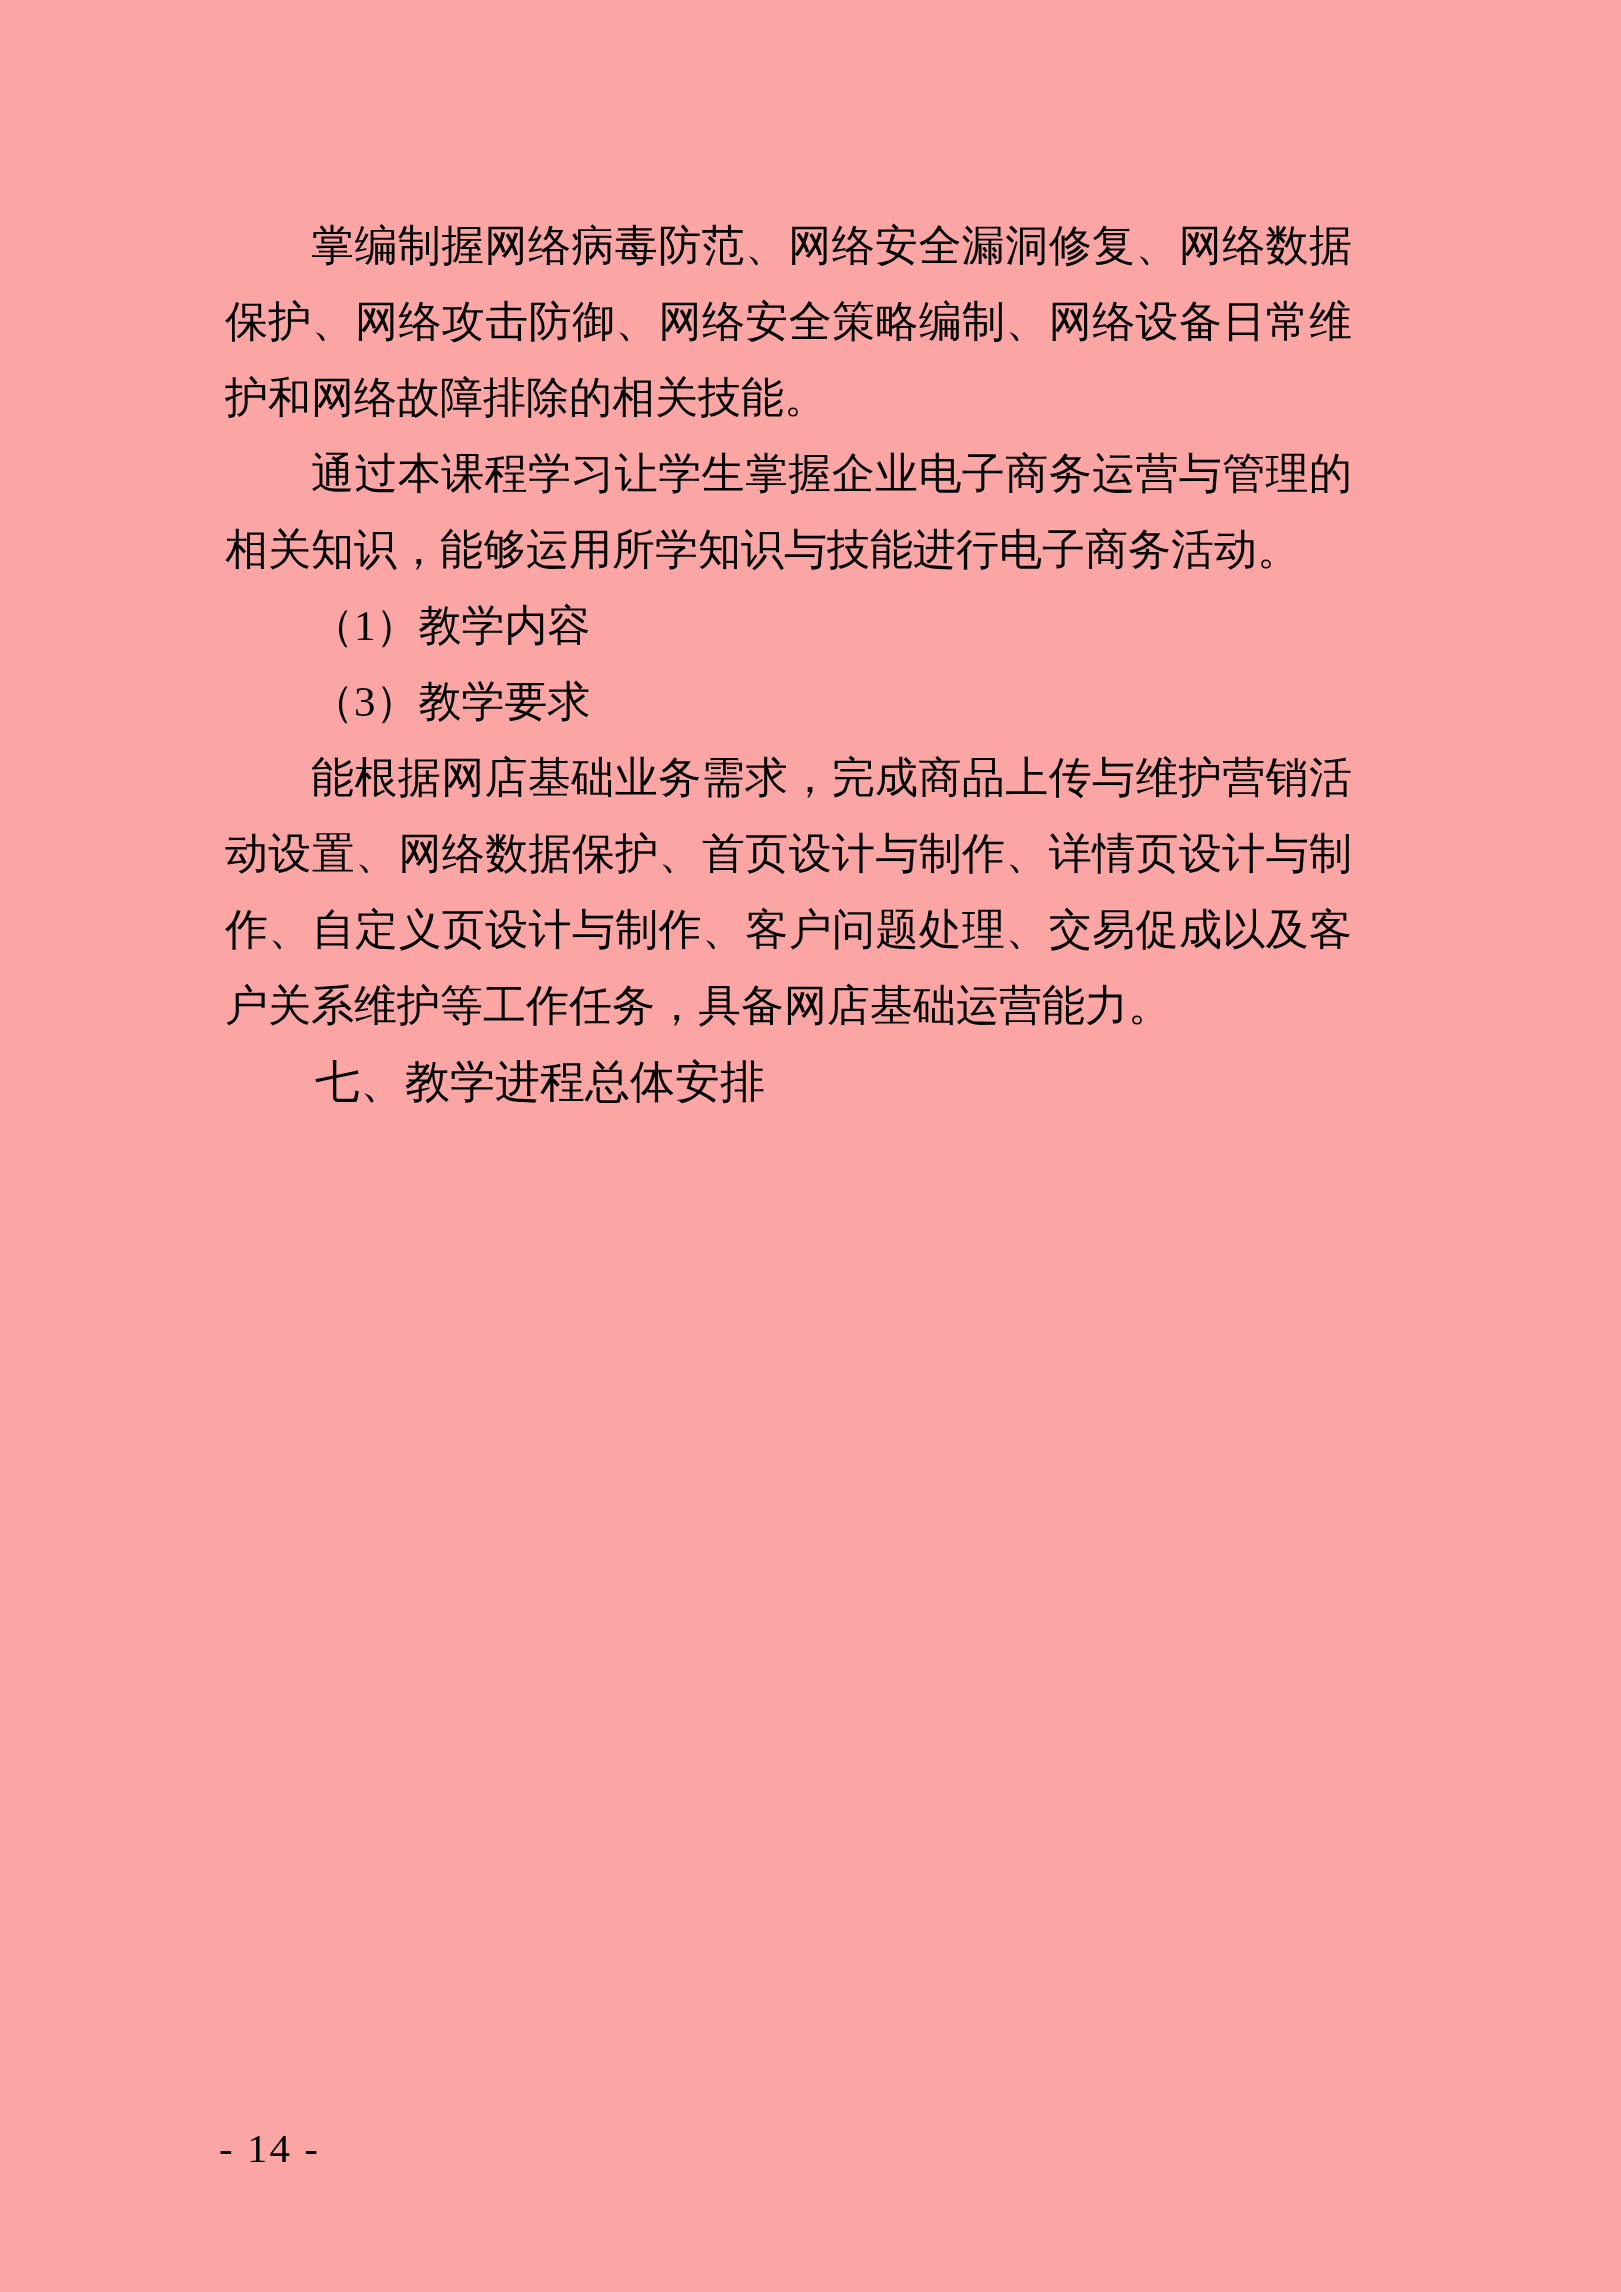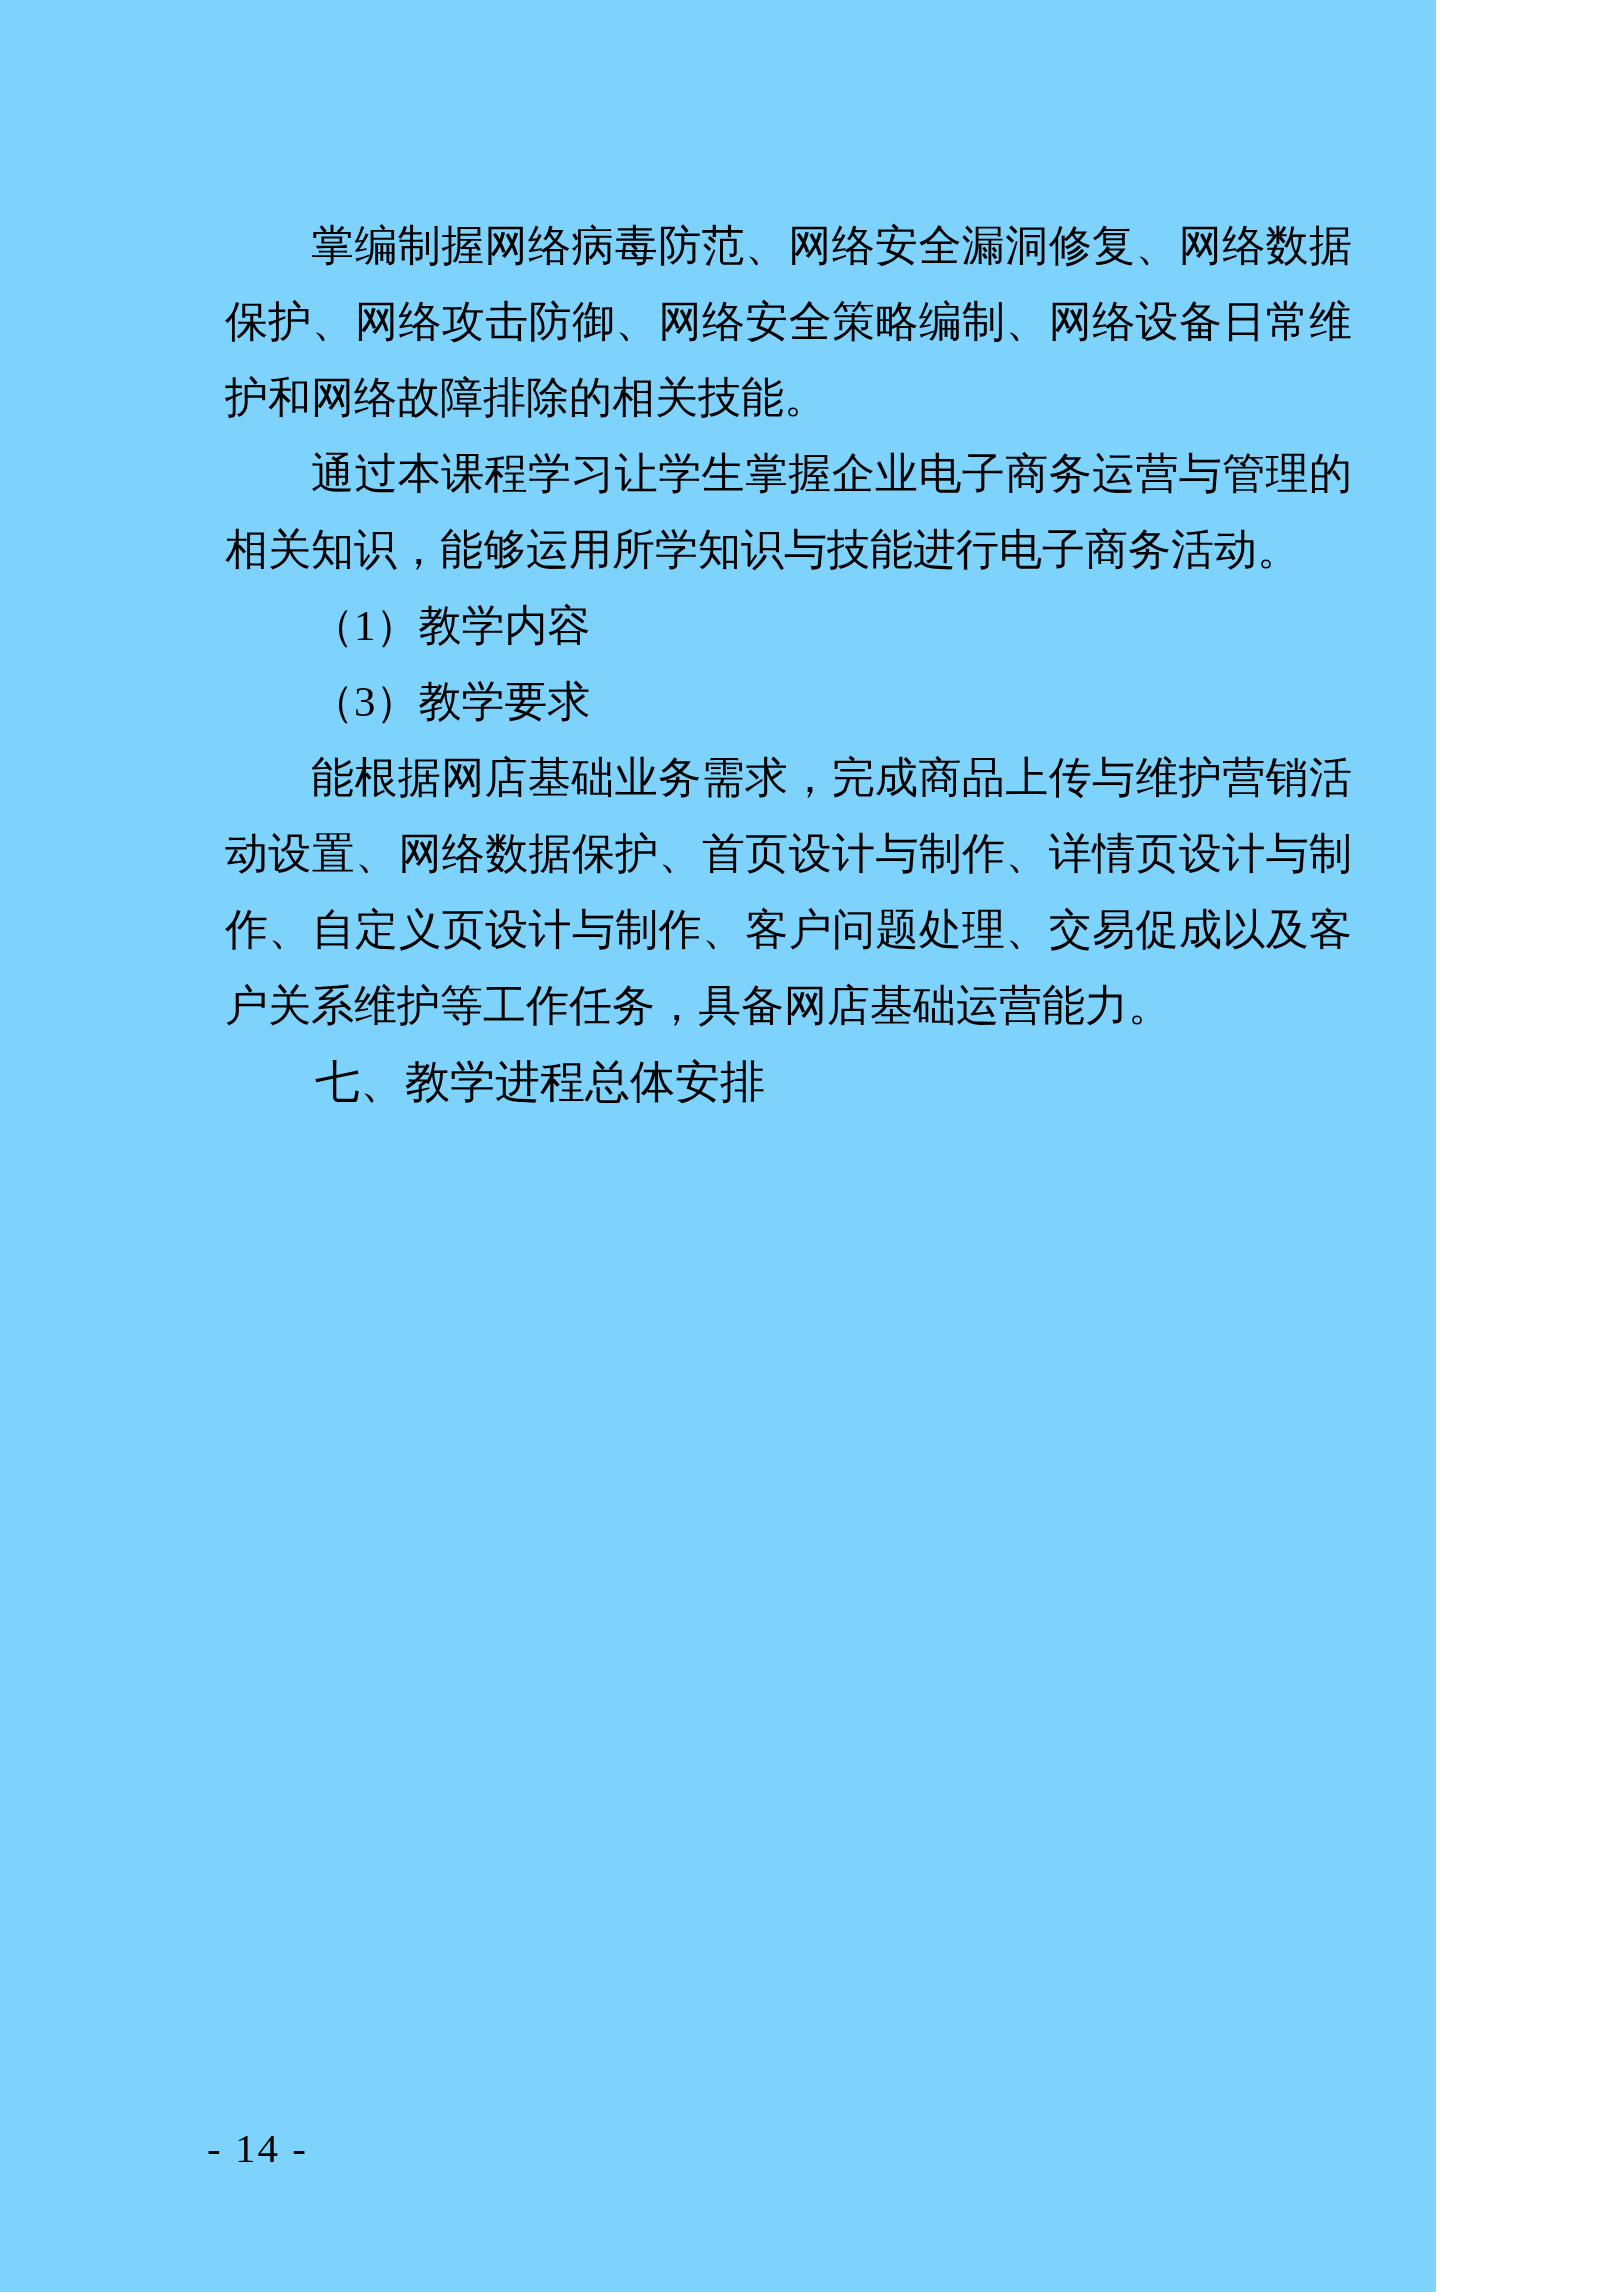--- a/index.html
+++ b/index.html
@@ -2,23 +2,23 @@
 <html><head>
 <meta charset="utf-8">
 <style>
   html, body {
     margin: 0;
     padding: 0;
     background: #ffffff;
   }
   .page {
     position: relative;
-    width: 1436px;
+    width: 1621px;
     height: 2293px;
-    background: #7dd3fc;
+    background: #fca5a5;
     overflow: hidden;
     color: #000000;
   }
   .text-block {
     position: absolute;
     left: 225px;
     top: 208px;
     width: 1127px;
   }
   .text-block p,
@@ -48,21 +48,21 @@
     text-indent: 2em;
   }
   .heading-section {
     font-family: Liberation Sans, sans-serif;
     font-weight: bold;
     text-indent: 2em;
     font-size: 45px !important;
   }
   .page-number {
     position: absolute;
-    left: 207px;
+    left: 219px;
     top: 2125px;
     font-family: "Liberation Serif", "DejaVu Serif", serif;
     font-size: 41px;
     line-height: 47px;
     color: #000000;
     letter-spacing: 2px;
   }
 </style>
 </head>
 <body>

